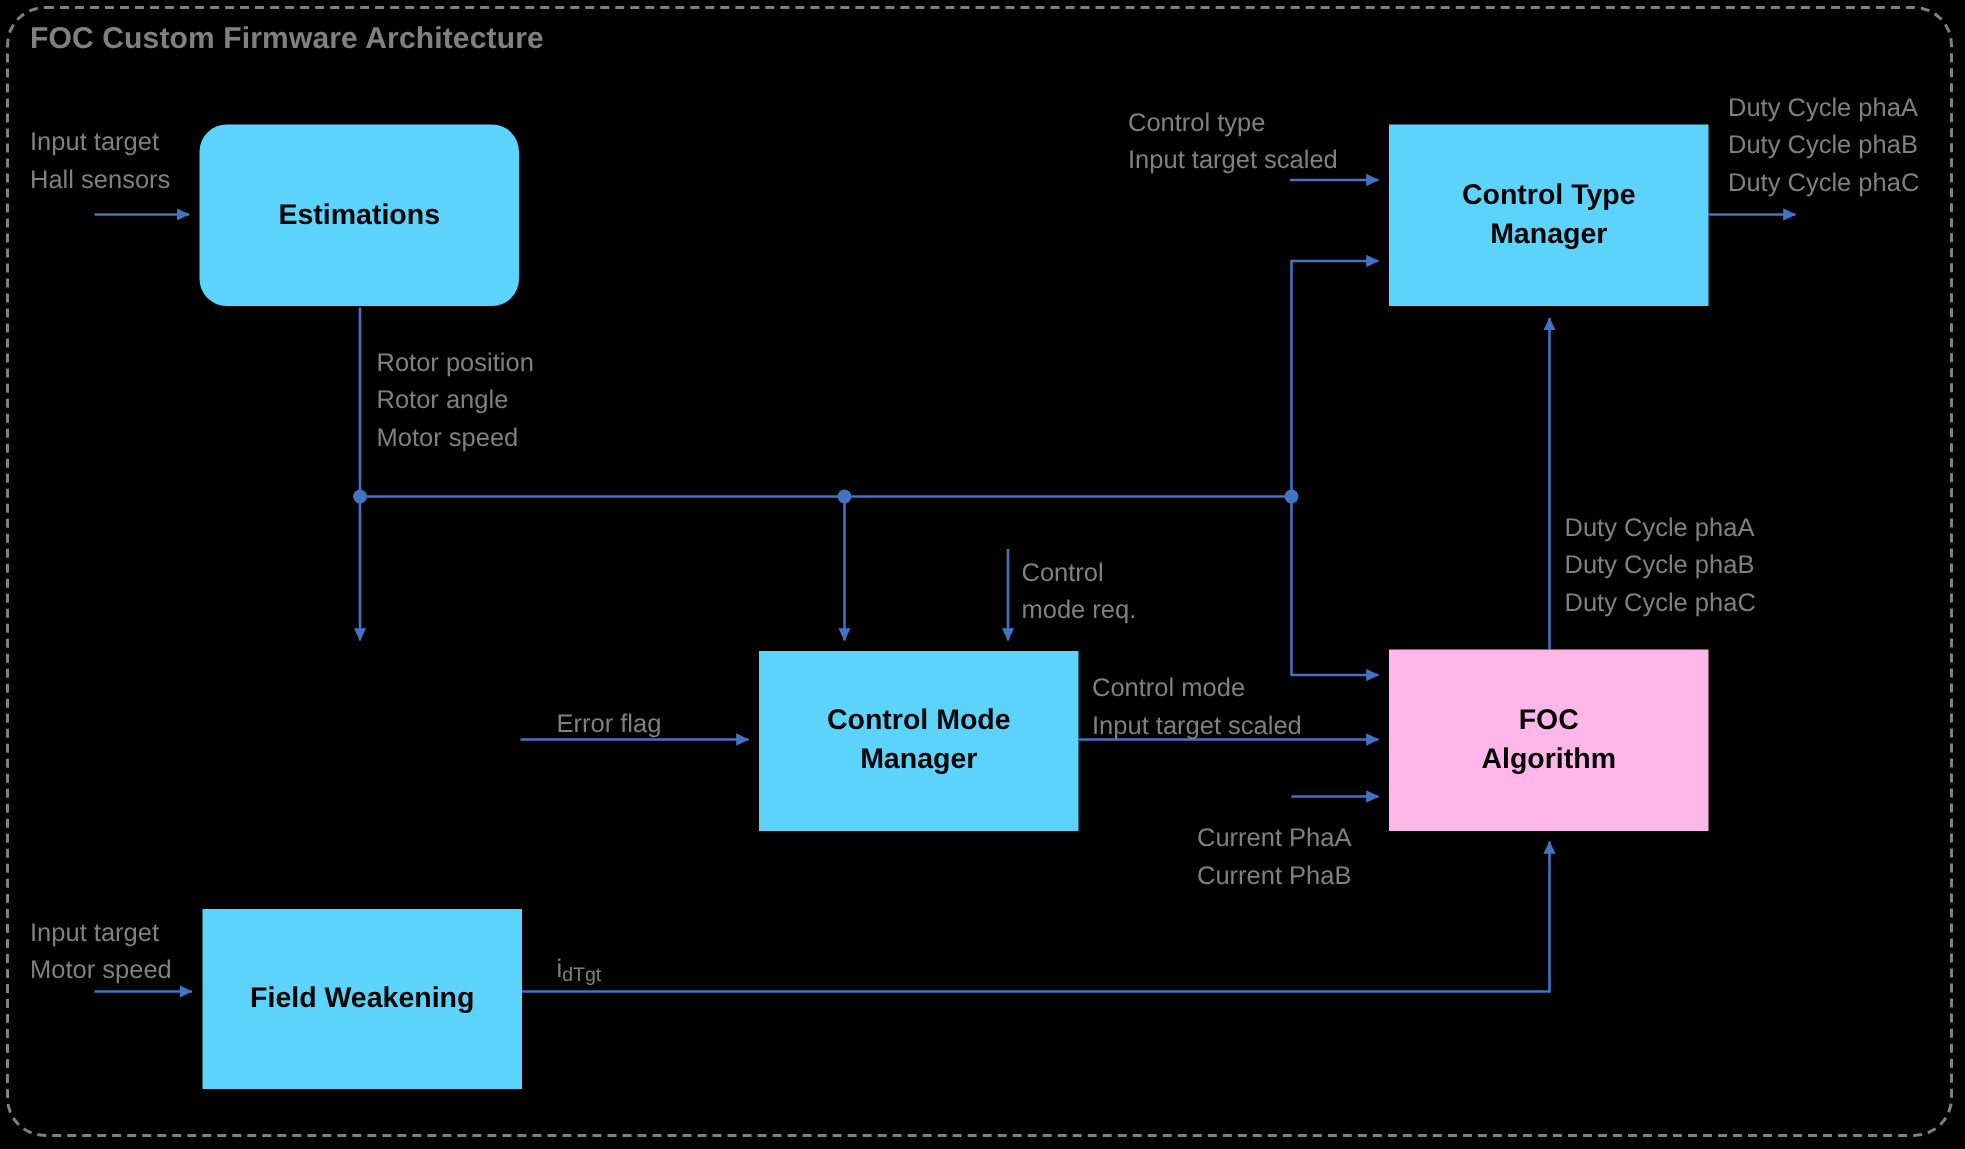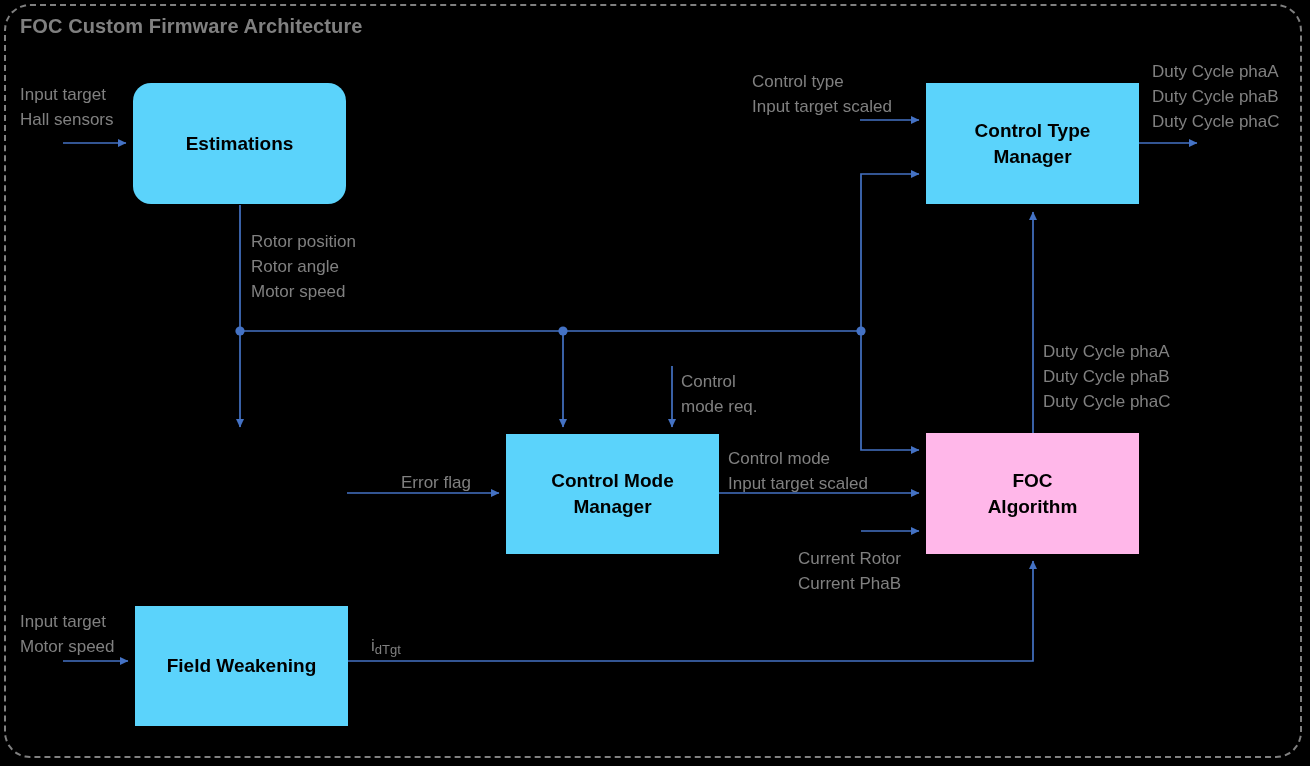--- a/index.html
+++ b/index.html
@@ -183,29 +183,29 @@
     <div>Duty Cycle phaA</div>
     <div>Duty Cycle phaB</div>
     <div>Duty Cycle phaC</div>
   </div>
 
   <div class="lbl" style="left:681px; top:370px;">
     <div>Control</div>
     <div>mode req.</div>
   </div>
 
-  <div class="lbl" style="left:371px; top:471px;margin-left:30px;">Error flag</div>
+  <div class="lbl" style="left:371px; top:471px;">Error flag</div>
 
   <div class="lbl" style="left:728px; top:447px;">
     <div>Control mode</div>
     <div>Input target scaled</div>
   </div>
 
   <div class="lbl" style="left:798px; top:547px;">
-    <div>Current Rotor</div>
+    <div>Current PhaA</div>
     <div>Current PhaB</div>
   </div>
 
   <div class="lbl" style="left:20px; top:610px;">
     <div>Input target</div>
     <div>Motor speed</div>
   </div>
 
   <div class="lbl" style="left:371px; top:634px;">
     <span>i</span><sub>dTgt</sub>

